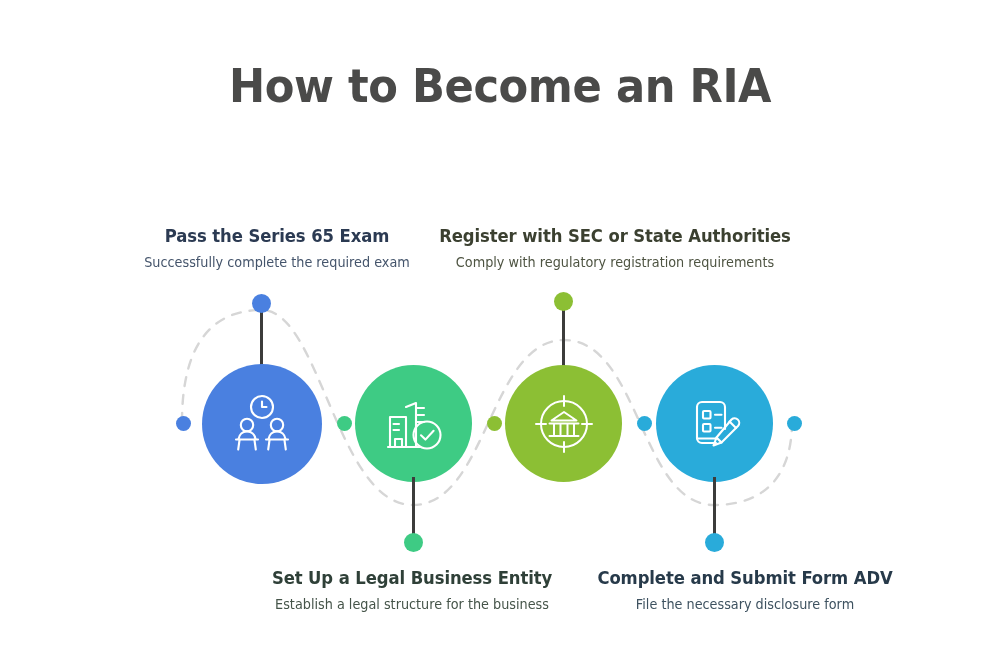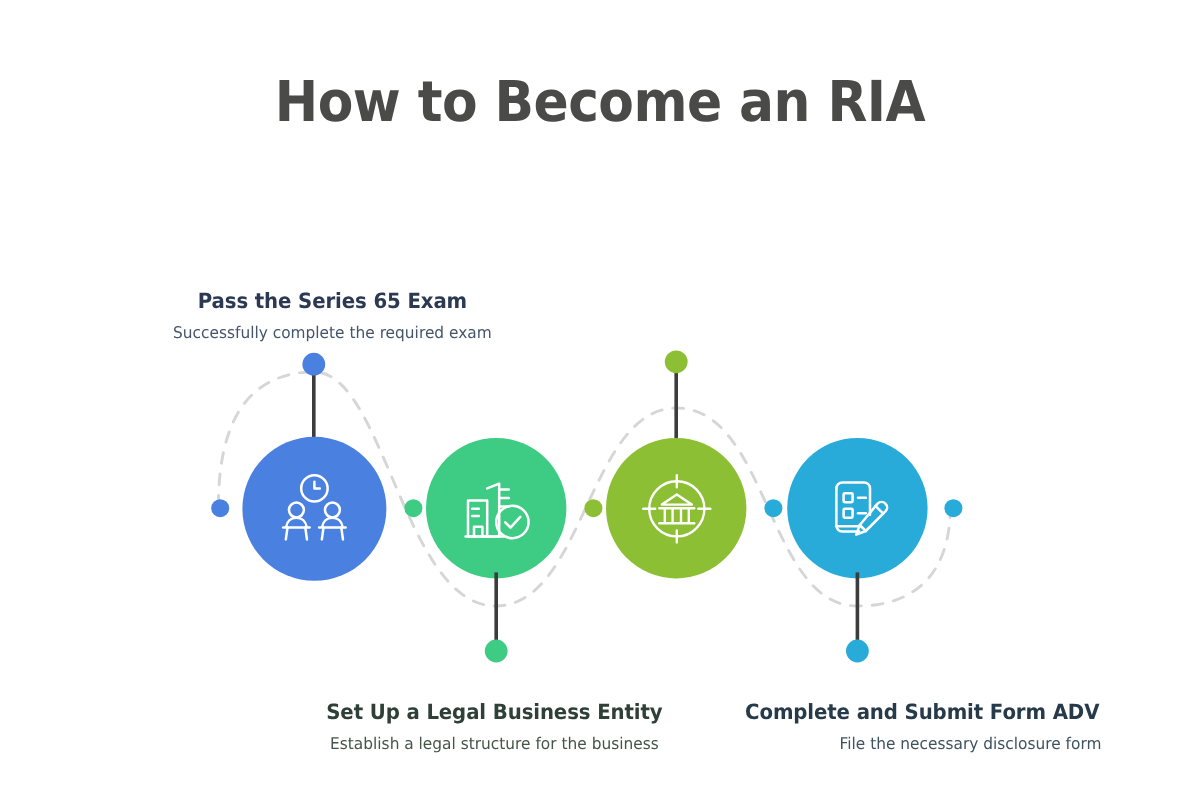--- a/index.html
+++ b/index.html
@@ -81,21 +81,20 @@
     position: absolute;
     width: 15px;
     height: 15px;
     border-radius: 50%;
   }
 
   
   .label-block {
     position: absolute;
     text-align: center;
-    margin-top: 16px;
   }
   .label-title {
     font-family: "DejaVu Sans", "Liberation Sans", sans-serif;
     font-size: 17.5px;
     font-weight: 700;
     letter-spacing: -0.1px;
     white-space: nowrap;
     transform: scaleX(0.94);
   }
   .label-sub {
@@ -181,20 +180,24 @@
         <path d="M31 8 A23 23 0 0 1 54 31 M31 54 A23 23 0 0 1 8 31"></path>
         <path d="M31 8 A23 23 0 0 0 8 31 M31 54 A23 23 0 0 0 54 31"></path>
         <path d="M18.5 27.5 L31 19 L43.5 27.5 Z"></path>
         <path d="M16.5 30.5 H45.5"></path>
         <path d="M21 31.5 V41.5 M27.5 31.5 V41.5 M34.5 31.5 V41.5 M41 31.5 V41.5"></path>
         <path d="M16.5 43 H45.5"></path>
       </svg>
     </span>
   </div>
 
+  <div class="label-block" style="left:399px; top:226px; width:432px;">
+    <div class="label-title" style="color:#3b4030;">Register with SEC or State Authorities</div>
+    <div class="label-sub" style="color:#4e5442;">Comply with regulatory registration requirements</div>
+  </div>
 
   <div class="node" style="left:656px; top:365px; width:117px; height:117px; background:#29ABDA;">
     <span>
       <svg width="58" height="58" viewBox="0 0 58 58" fill="none" stroke="#ffffff" stroke-width="2.1" stroke-linecap="round" stroke-linejoin="round">
         <path d="M11 12 a5 5 0 0 1 5-5 H34 a5 5 0 0 1 5 5 V34"></path>
         <path d="M11 12 V43 a5 5 0 0 0 5 5 H30"></path>
         <path d="M11 43.5 H31"></path>
         <rect x="17" y="16" width="7.5" height="7.5" rx="1"></rect>
         <path d="M29 19.8 H35.5"></path>
         <rect x="17" y="29" width="7.5" height="7.5" rx="1"></rect>
@@ -202,21 +205,21 @@
         <path d="M45.5 24.5 a4.6 4.6 0 0 1 6.5 6.5 L35.5 47.5 L27.5 50.5 L30.5 42.5 Z"></path>
         <path d="M43.5 26.5 L50 33"></path>
         <path d="M30.5 42.5 L35.5 47.5"></path>
       </svg>
     </span>
   </div>
 
   <div class="stem" style="left:713px; top:477px; height:64px;"></div>
   <div class="stem-dot" style="left:705px; top:533px; background:#29ABDA;"></div>
 
-  <div class="label-block" style="left:563px; top:568px; width:364px;text-align:right;">
+  <div class="label-block" style="left:563px; top:568px; width:364px;">
     <div class="label-title" style="color:#273a4a;">Complete and Submit Form ADV</div>
     <div class="label-sub" style="color:#3e5260;">File the necessary disclosure form</div>
   </div>
 
   <div class="edge-dot" style="left:176px; top:416px; background:#4a80e0;"></div>
   <div class="mid-dot" style="left:337px; top:416px; background:#3ecb84;"></div>
   <div class="mid-dot" style="left:487px; top:416px; background:#8cbf34;"></div>
   <div class="mid-dot" style="left:637px; top:416px; background:#29ABDA;"></div>
   <div class="edge-dot" style="left:787px; top:416px; background:#29ABDA;"></div>
 

